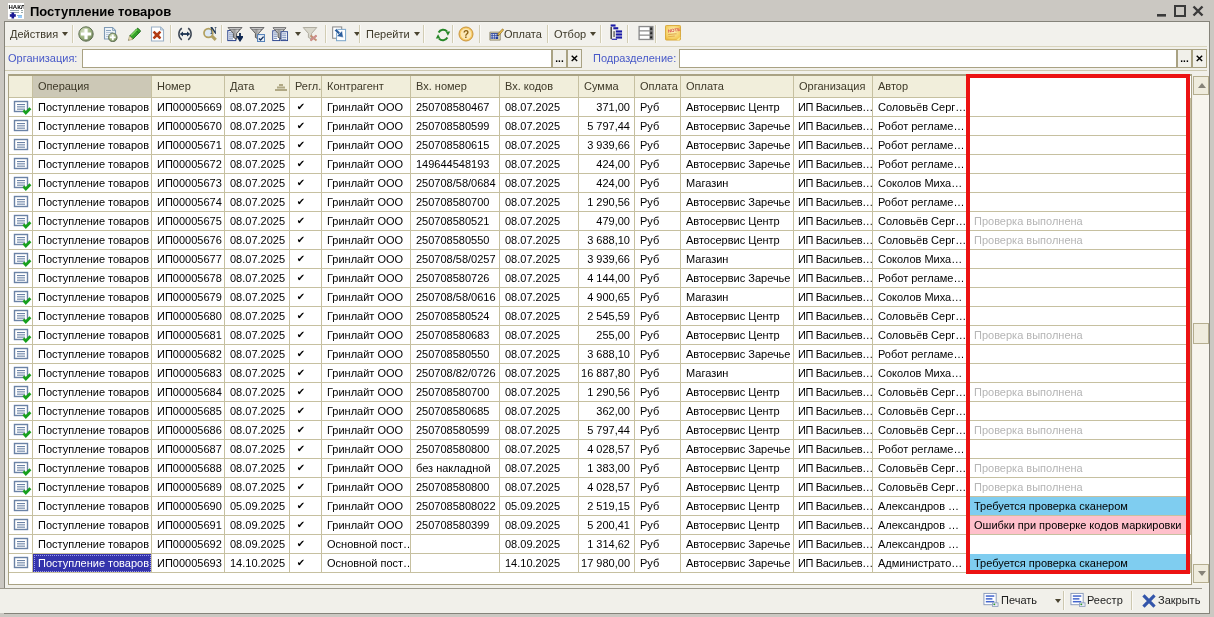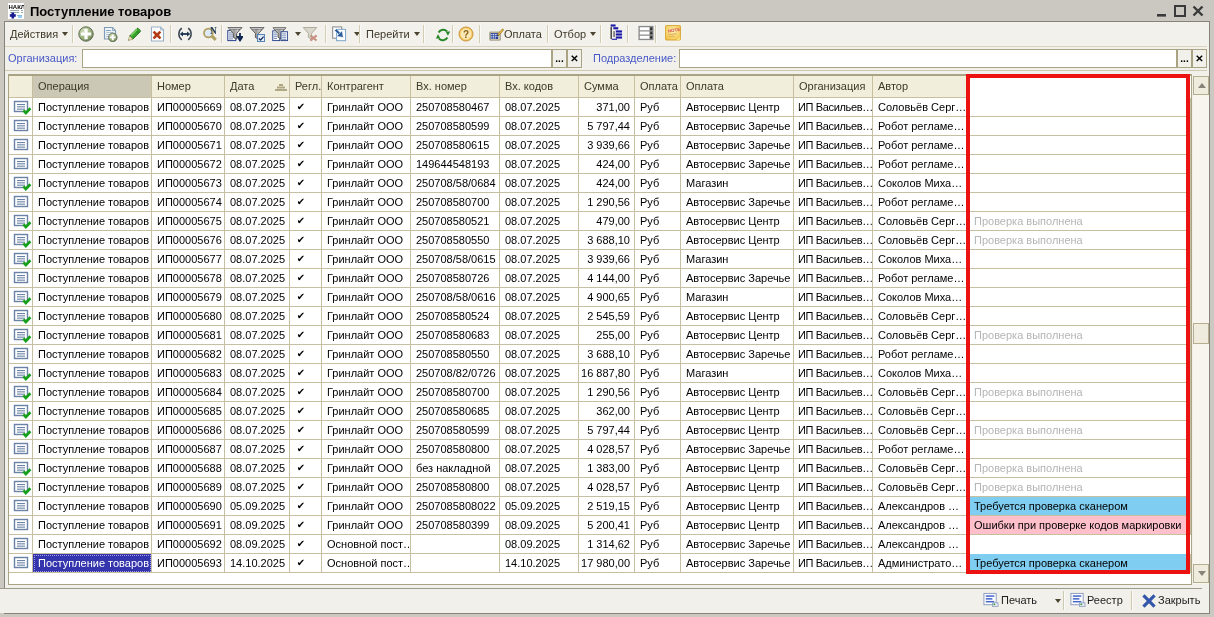--- a/index.html
+++ b/index.html
@@ -476,21 +476,21 @@
               <rect x="4" y="4" width="8" height="1.1" fill="#6a82a5"></rect>
               <rect x="4" y="6.3" width="8" height="1.1" fill="#6a82a5"></rect>
               <rect x="4" y="8.6" width="8" height="1.1" fill="#6a82a5"></rect>
               <path d="M10.4 10.4 L12.8 13 L17.4 8.2" fill="none" stroke="#17a01c" stroke-width="2.7"></path>
             </svg></div>
           <div class="c" style="width:119px">Поступление товаров</div>
           <div class="c" style="width:73px">ИП00005677</div>
           <div class="c" style="width:65px">08.07.2025</div>
           <div class="c cc" style="width:32px">✔</div>
           <div class="c" style="width:89px">Гринлайт ООО</div>
-          <div class="c" style="width:89px">250708/58/0615</div>
+          <div class="c" style="width:89px">250708/58/0257</div>
           <div class="c" style="width:79px">08.07.2025</div>
           <div class="c cr" style="width:56px">3 939,66</div>
           <div class="c" style="width:46px">Руб</div>
           <div class="c" style="width:113px">Магазин</div>
           <div class="c" style="width:79px;padding-left:4px;letter-spacing:-0.35px">ИП Васильев…</div>
           <div class="c" style="width:96px">Соколов Миха…</div>
           <div class="c cst" style="width:222px"></div>
         </div>
 <div class="row" style="top:171px">
           <div class="c ci" style="width:24px"><svg width="16" height="13" viewBox="0 0 16 13">

